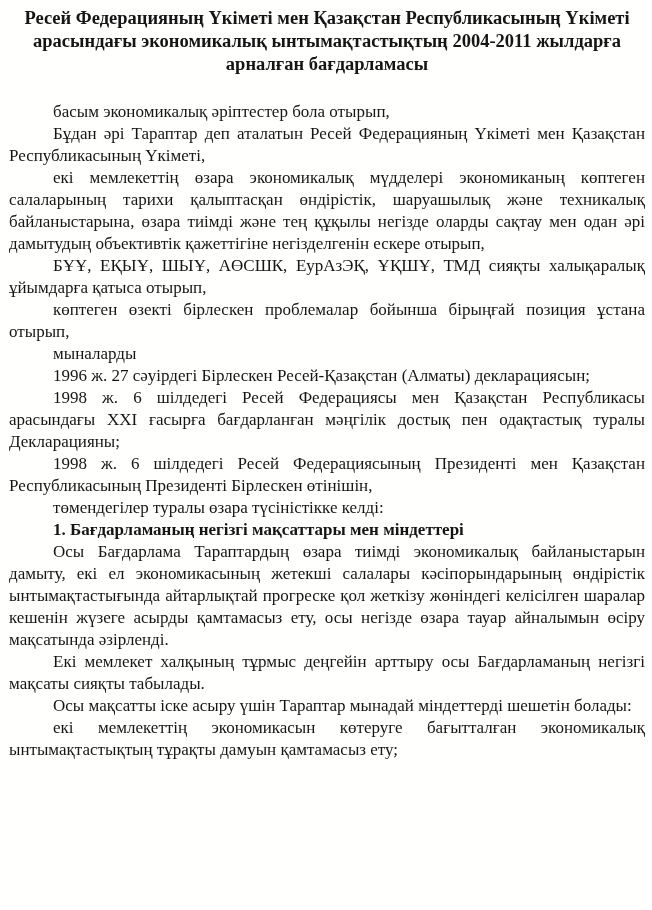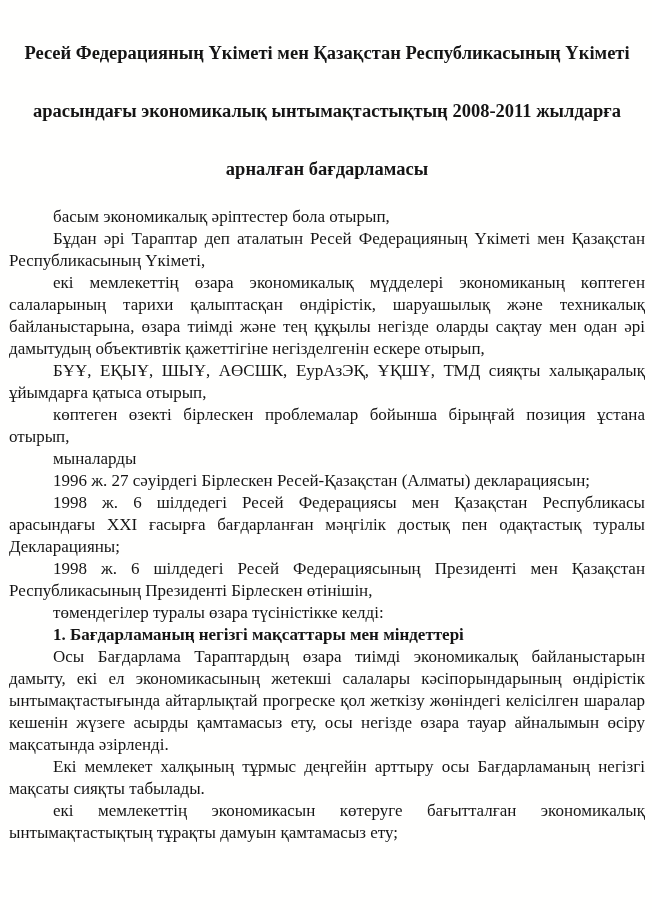--- a/index.html
+++ b/index.html
@@ -17,56 +17,57 @@
     overflow: hidden;
     -webkit-font-smoothing: antialiased;
   }
   .doc-title {
     font-weight: bold;
     font-size: 18.5px;
     line-height: 23px;
     text-align: center;
     margin-bottom: 25px;
   }
-  .doc-title .title-line { display: block; margin-top: 35px; }
+  .doc-title .title-line { display: block; }
   .body-text p {
     text-align: justify;
     text-indent: 44px;
     margin: 0;
   }
   .section-heading {
     font-weight: bold;
     text-align: center;
     text-indent: 0;
     margin: 21px 0 24px 0;
   }
 </style>
 </head>
 <body>
 
 <div class="page">
 
   <div class="doc-title">
     <span class="title-line">Ресей Федерацияның Үкіметі мен Қазақстан Республикасының Үкіметі</span>
-    <span class="title-line">арасындағы экономикалық ынтымақтастықтың 2008-2011 жылдарға</span>
+    <span class="title-line">арасындағы экономикалық ынтымақтастықтың 2004-2011 жылдарға</span>
     <span class="title-line">арналған бағдарламасы</span>
   </div>
 
   <div class="body-text">
     <p>басым экономикалық әріптестер бола отырып,</p>
     <p>Бұдан әрі Тараптар деп аталатын Ресей Федерацияның Үкіметі мен Қазақстан Республикасының Үкіметі,</p>
     <p>екі мемлекеттің өзара экономикалық мүдделері экономиканың көптеген салаларының тарихи қалыптасқан өндірістік, шаруашылық және техникалық байланыстарына, өзара тиімді және тең құқылы негізде оларды сақтау мен одан әрі дамытудың объективтік қажеттігіне негізделгенін ескере отырып,</p>
     <p>БҰҰ, ЕҚЫҰ, ШЫҰ, АӨСШК, ЕурАзЭҚ, ҰҚШҰ, ТМД сияқты халықаралық ұйымдарға қатыса отырып,</p>
     <p>көптеген өзекті бірлескен проблемалар бойынша бірыңғай позиция ұстана отырып,</p>
     <p>мыналарды</p>
     <p>1996 ж. 27 сәуірдегі Бірлескен Ресей-Қазақстан (Алматы) декларациясын;</p>
     <p>1998 ж. 6 шілдедегі Ресей Федерациясы мен Қазақстан Республикасы арасындағы XXI ғасырға бағдарланған мәңгілік достық пен одақтастық туралы Декларацияны;</p>
     <p>1998 ж. 6 шілдедегі Ресей Федерациясының Президенті мен Қазақстан Республикасының Президенті Бірлескен өтінішін,</p>
     <p>төмендегілер туралы өзара түсіністікке келді:</p>
 
     <p class="section-heading">1. Бағдарламаның негізгі мақсаттары мен міндеттері</p>
 
     <p>Осы Бағдарлама Тараптардың өзара тиімді экономикалық байланыстарын дамыту, екі ел экономикасының жетекші салалары кәсіпорындарының өндірістік ынтымақтастығында айтарлықтай прогреске қол жеткізу жөніндегі келісілген шаралар кешенін жүзеге асырды қамтамасыз ету, осы негізде өзара тауар айналымын өсіру мақсатында әзірленді.</p>
     <p>Екі мемлекет халқының тұрмыс деңгейін арттыру осы Бағдарламаның негізгі мақсаты сияқты табылады.</p>
+    <p>Осы мақсатты іске асыру үшін Тараптар мынадай міндеттерді шешетін болады:</p>
     <p>екі мемлекеттің экономикасын көтеруге бағытталған экономикалық ынтымақтастықтың тұрақты дамуын қамтамасыз ету;</p>
   </div>
 
 </div>
 
 </body></html>

